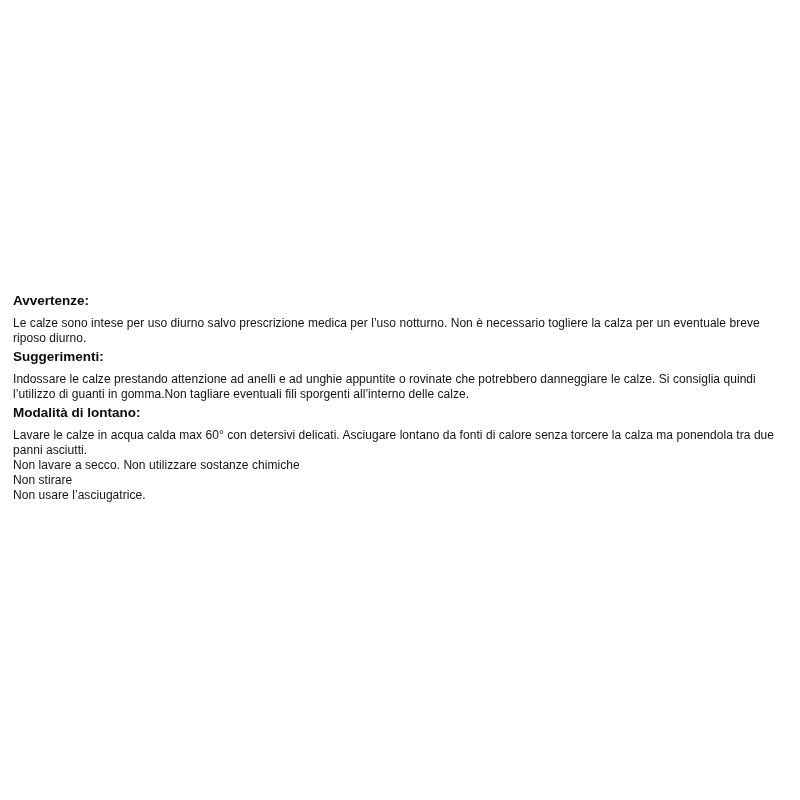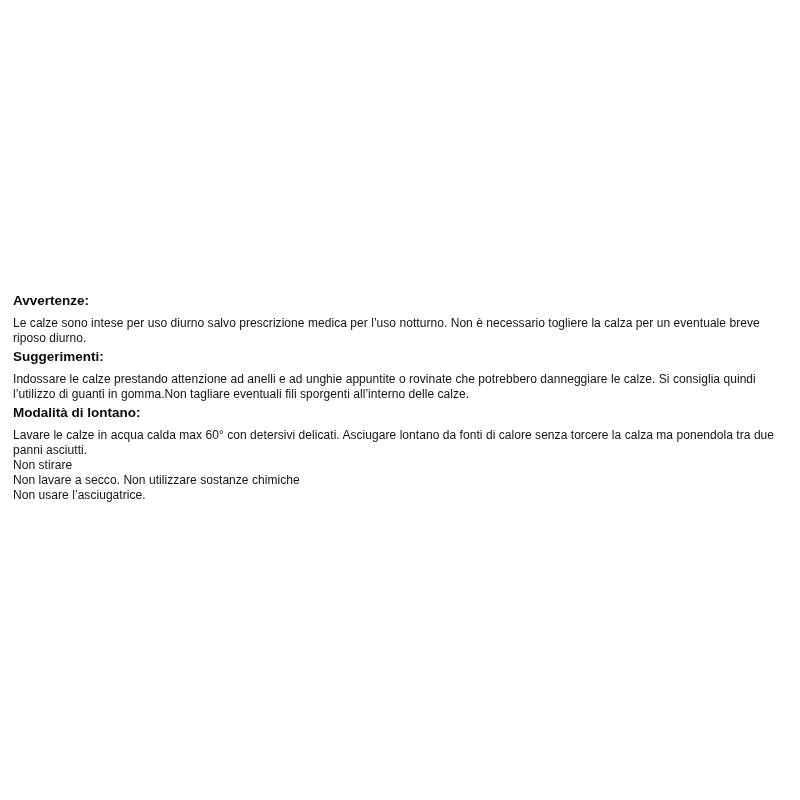--- a/index.html
+++ b/index.html
@@ -50,18 +50,18 @@
   </section>
 
   <section class="section">
     <h3 class="section-heading">Suggerimenti:</h3>
     <p class="para">Indossare le calze prestando attenzione ad anelli e ad unghie appuntite o rovinate che potrebbero danneggiare le calze. Si consiglia quindi l’utilizzo di guanti in gomma.Non tagliare eventuali fili sporgenti all’interno delle calze.</p>
   </section>
 
   <section class="section">
     <h3 class="section-heading">Modalità di lontano:</h3>
     <p class="para">Lavare le calze in acqua calda max 60° con detersivi delicati. Asciugare lontano da fonti di calore senza torcere la calza ma ponendola tra due panni asciutti.</p>
+    <p class="para">Non lavare a secco. Non utilizzare sostanze chimiche</p>
     <p class="para">Non stirare</p>
-    <p class="para">Non lavare a secco. Non utilizzare sostanze chimiche</p>
     <p class="para">Non usare l’asciugatrice.</p>
   </section>
 
 </main>
 
 </body></html>

